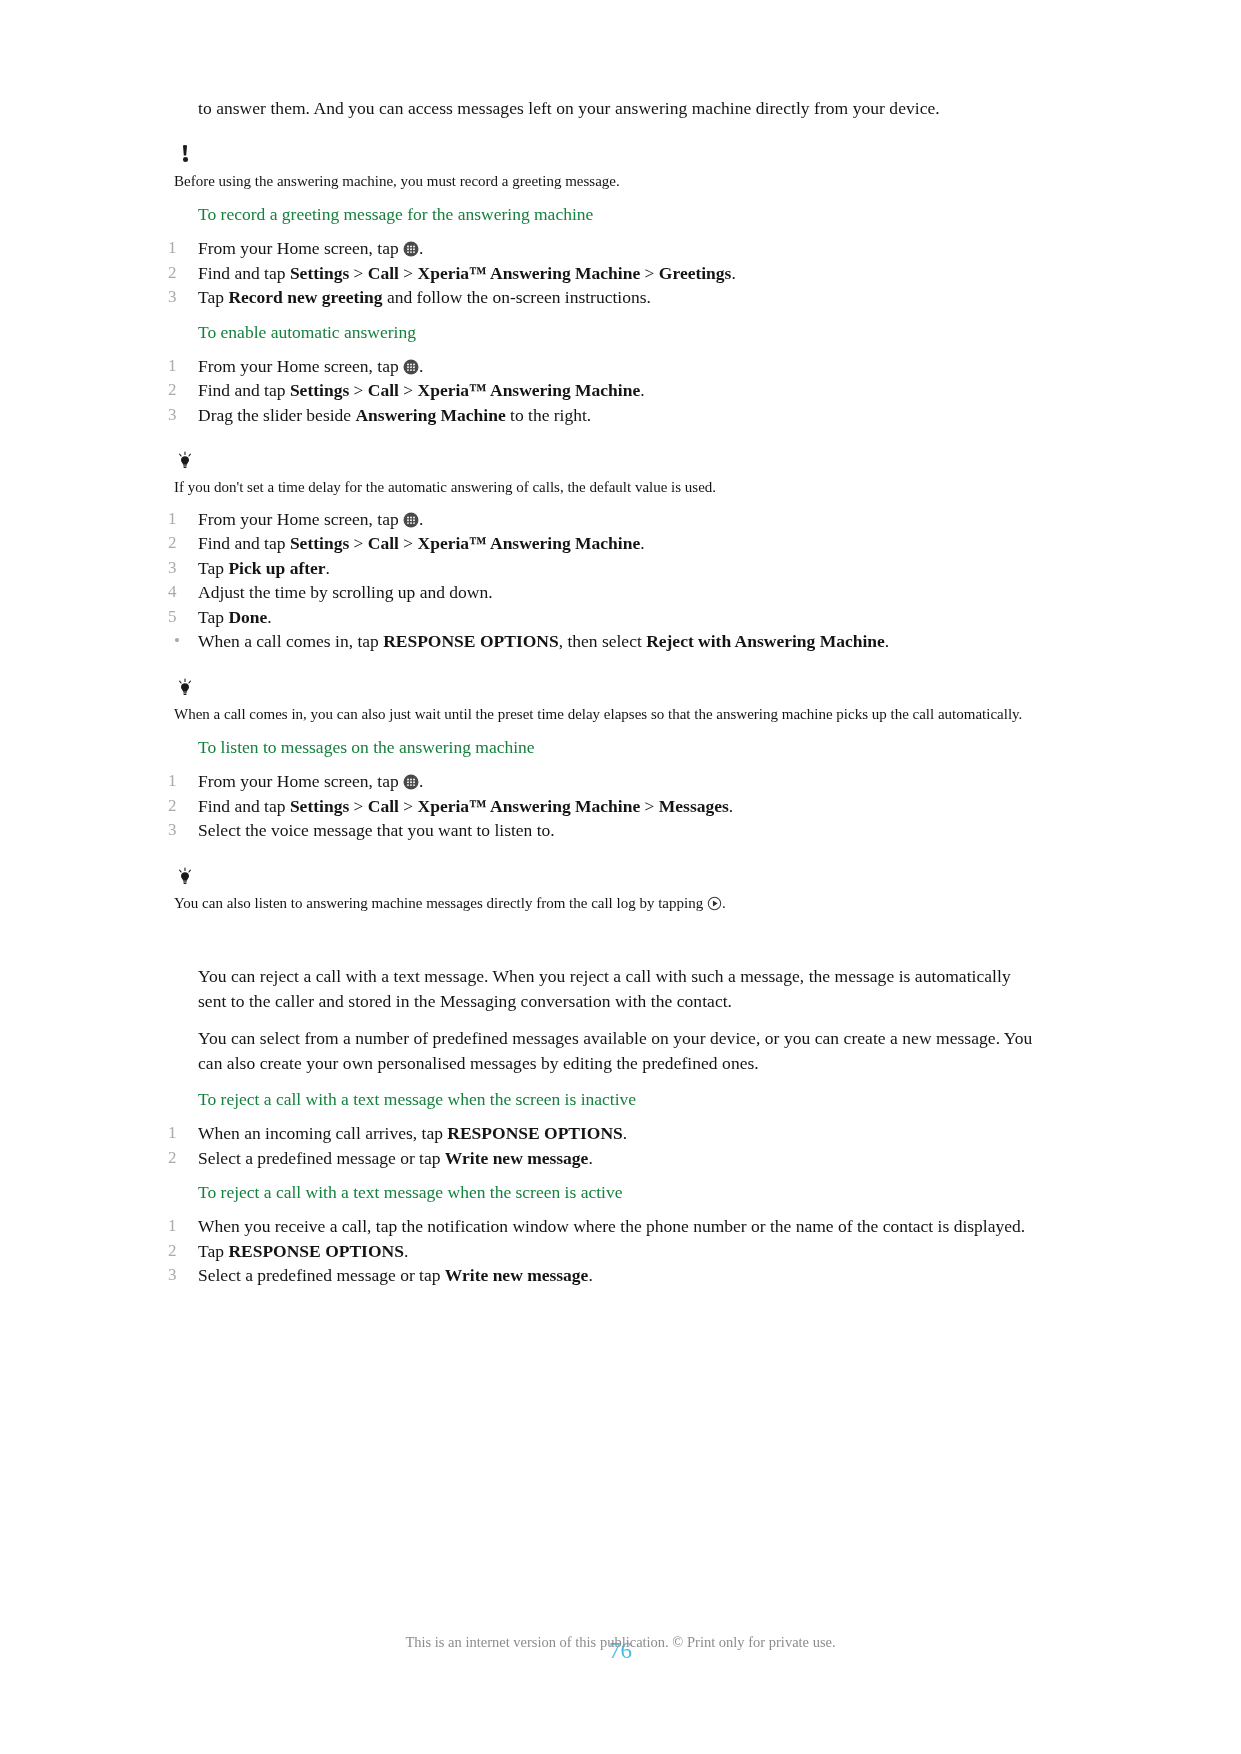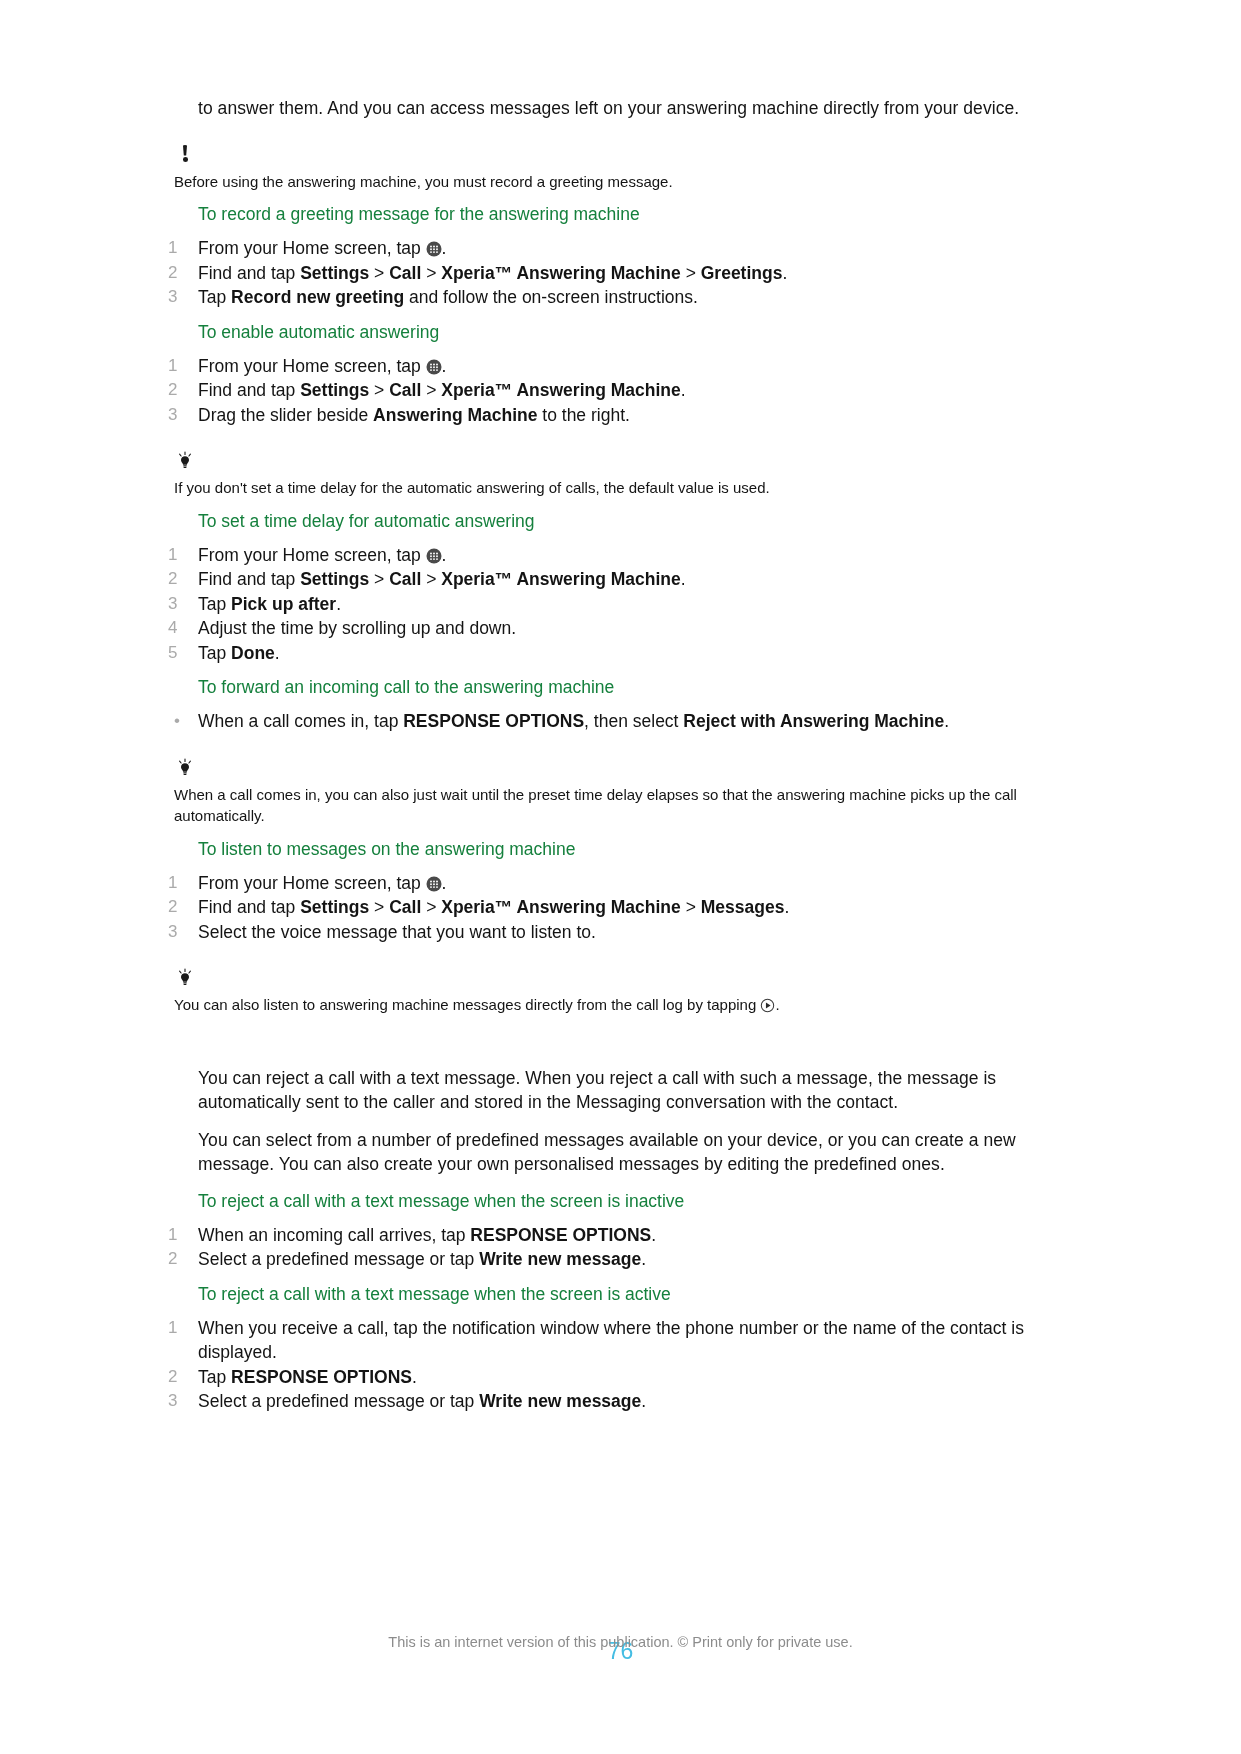--- a/index.html
+++ b/index.html
@@ -5,21 +5,21 @@
   html, body {
     margin: 0;
     padding: 0;
     background: #ffffff;
   }
   .page {
     position: relative;
     width: 1241px;
     height: 1754px;
     background: #ffffff;
-    font-family: Liberation Sans, sans-serif;
+    font-family: Liberation Serif, serif;
     color: #000000;
     overflow: hidden;
   }
   .content {
     position: absolute;
     left: 198px;
     top: 96px;
     width: 840px;
   }
 
@@ -274,21 +274,20 @@
               <line x1="15.4" y1="3.2" x2="13.9" y2="5"></line>
             </g>
             <path d="M10 5.2c-2.3 0-4 1.7-4 3.9 0 1.6 1 2.6 1.6 3.4.3.4.4.8.4 1.2h4c0-.4.1-.8.4-1.2.6-.8 1.6-1.8 1.6-3.4 0-2.2-1.7-3.9-4-3.9z" fill="#1a1a1a"></path>
             <rect x="8.2" y="14.3" width="3.6" height="1.1" rx="0.4" fill="#1a1a1a"></rect>
             <rect x="8.5" y="16" width="3" height="1.1" rx="0.5" fill="#1a1a1a"></rect>
           </svg>
       </span>
       <span class="note-text">If you don't set a time delay for the automatic answering of calls, the default value is used.</span>
     </div>
 
-    <h3 class="proc-head">To set a time delay for automatic answering</h3>
     <ol class="steps">
       <li>
         <div class="step-row">
           <span class="step-num">1</span>
           <span class="step-body"><span>From your Home screen, tap </span><span class="app-drawer-icon"><svg viewBox="0 0 16 16" width="16" height="16">
                   <circle cx="8" cy="8" r="7.5" fill="#4a4a4a"></circle>
                   <g fill="#ffffff">
                     <circle cx="5" cy="5.5" r="0.95"></circle>
                     <circle cx="8" cy="5.5" r="0.95"></circle>
                     <circle cx="11" cy="5.5" r="0.95"></circle>
@@ -321,21 +320,20 @@
         </div>
       </li>
       <li>
         <div class="step-row">
           <span class="step-num">5</span>
           <span class="step-body"><span>Tap </span><b>Done</b><span>.</span></span>
         </div>
       </li>
     </ol>
 
-    <h3 class="proc-head">To forward an incoming call to the answering machine</h3>
     <ul class="steps">
       <li>
         <div class="step-row">
           <span class="step-bullet">•</span>
           <span class="step-body"><span>When a call comes in, tap </span><b>RESPONSE OPTIONS</b><span>, then select </span><b>Reject with Answering Machine</b><span>.</span></span>
         </div>
       </li>
     </ul>
 
     <div class="note-row">

